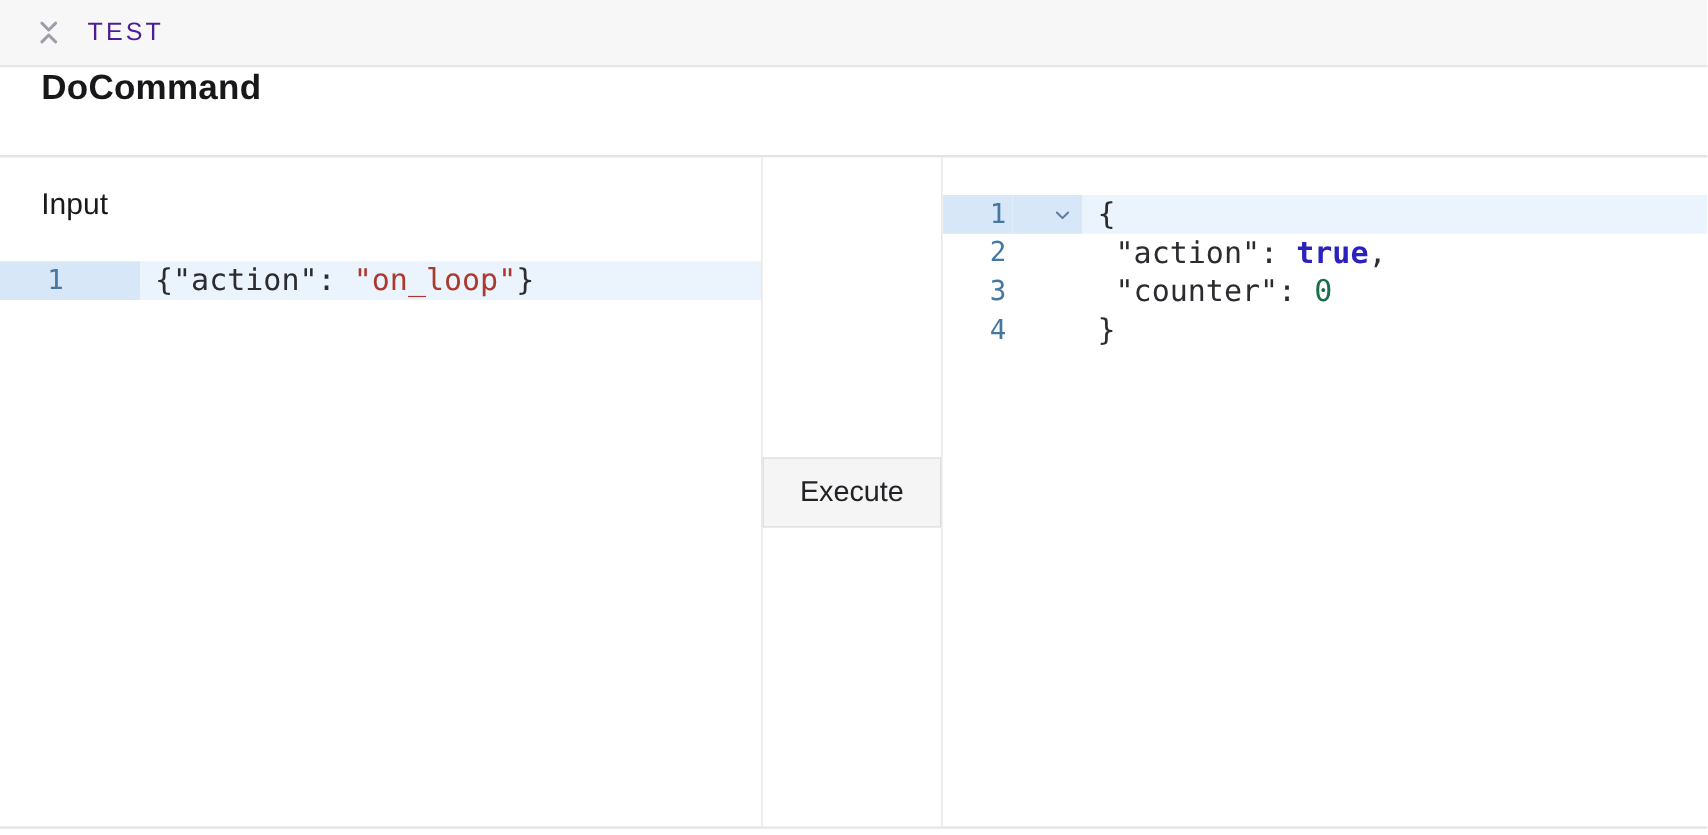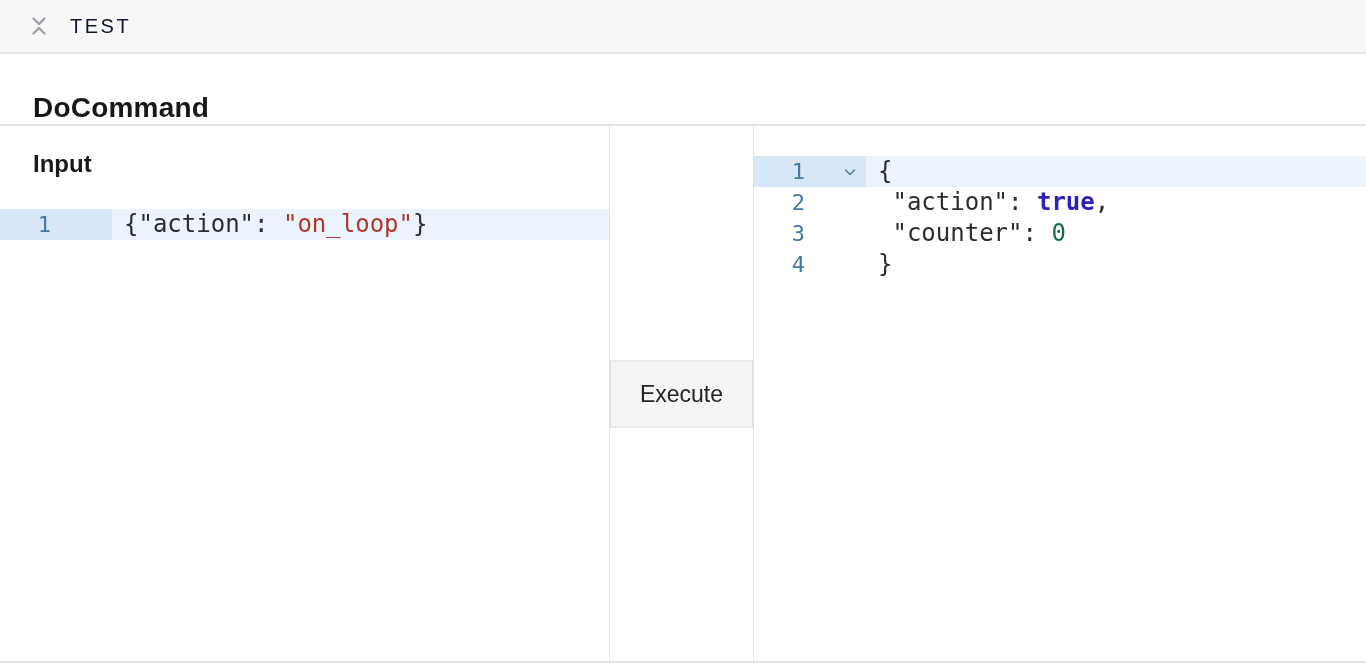--- a/index.html
+++ b/index.html
@@ -11,52 +11,52 @@
   
   .topbar {
     height: 54px; flex: 0 0 54px;
     background: #f7f7f8;
     border-bottom: 2px solid #e7e7ea;
     display: flex; align-items: center;
     padding-left: 27px; gap: 19px;
   }
   .collapse-btn { background: none; border: none; cursor: pointer; display: flex; align-items: center; padding: 0; }
   .topbar-label {
-    font-size: 20px; letter-spacing: 2.5px; color: #0f172a; font-weight: 500;
+    font-size: 20px; letter-spacing: 2.5px; color: #4c1d95; font-weight: 500;
   }
 
   
   .header {
     height: 72px; flex: 0 0 72px;
     background: #fff;
     border-bottom: 2px solid #e3e3e6;
-    display: flex; align-items: flex-end;
+    display: flex; align-items: flex-start;
     padding-left: 33px;
   }
   .header h1 { font-size: 28px; font-weight: 700; color: #18181b; letter-spacing: 0.2px; }
 
   
   .main { flex: 0 0 537px; height: 537px; display: flex; border-bottom: 2px solid #e6e6e9; }
   .panel { overflow: hidden; }
   .panel-left  { width: 609px; flex: 0 0 609px; }
   .panel-right { flex: 1 1 auto; }
   .panel h2 {
-    font-size: 24px; font-weight: 700; color: #1a1a1e;
+    font-size: 24px; font-weight: 400; color: #1a1a1e;
     padding: 23px 0 0 33px; line-height: 30px;
   }
   .middle {
     width: 145px; flex: 0 0 145px;
     border-left: 1px solid #e3e3e6;
     border-right: 1px solid #e3e3e6;
     position: relative; background: #fff;
   }
   .execute-btn {
     position: absolute; left: 0; right: 0; top: 50%;
     transform: translateY(-50%);
-    height: 67px;
+    height: 56px;
     background: #f5f5f6;
     border: 1px solid #dcdcdf;
     font-family: "Liberation Sans", sans-serif;
     font-size: 23px; color: #232327;
     cursor: pointer;
   }
 
   
   .editor { margin-top: 30px; cursor: text; }
   .cm-row {

